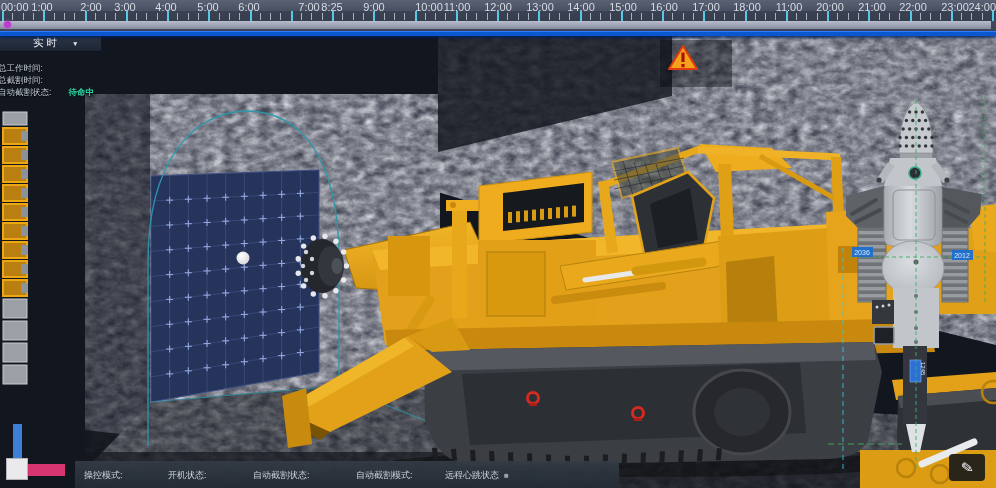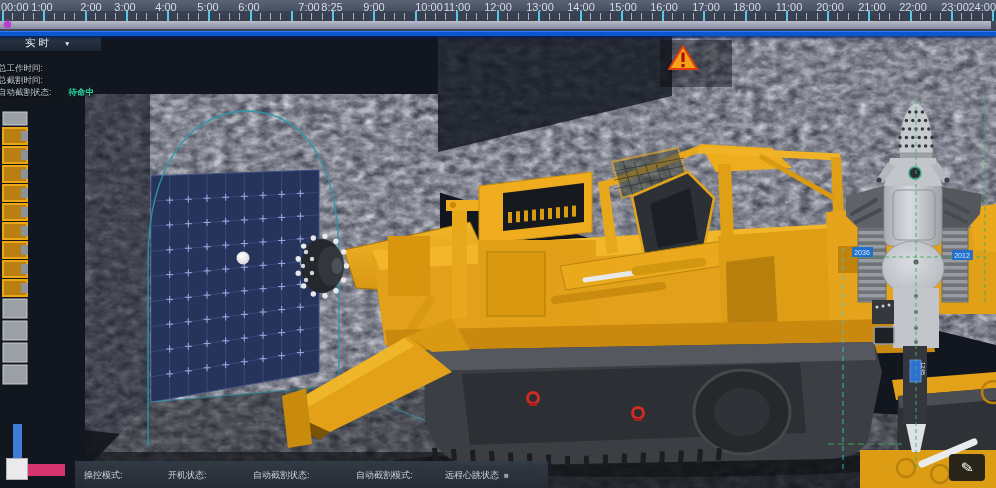--- a/index.html
+++ b/index.html
@@ -20,36 +20,36 @@
   .tl-band{position:absolute;left:0;top:21px;width:991px;height:8px;
            background:linear-gradient(#b9becd,#858ba1);}
   .playhead{position:absolute;left:4px;top:21px;width:7px;height:7px;border-radius:50%;
             background:#b93bd0;box-shadow:0 0 3px #d05ae0;}
   .tl-blueline{position:absolute;left:0;top:31px;width:996px;height:4px;background:#0b57d0;
                border-top:1px solid #2e7bff;box-shadow:0 2px 3px rgba(0,30,90,.8);}
 
   
   .mode-dropdown{position:absolute;left:0;top:35px;width:101px;height:17px;z-index:29;
                  background:linear-gradient(#2c3748,#1c2533);border-bottom:1px solid #0d1420;
-                 display:flex;align-items:center;box-sizing:border-box;padding-left:25px;cursor:pointer;}
+                 display:flex;align-items:center;box-sizing:border-box;padding-left:33px;cursor:pointer;}
   .mode-label{font-size:10.5px;color:#eef1f6;letter-spacing:3px;}
   .mode-caret{font-size:6.5px;color:#e2e7ee;margin-left:12px;}
 
   
   .status-panel{position:absolute;left:-2px;top:62px;z-index:25;}
   .status-row{font-size:8.5px;line-height:12px;color:#c3cad4;white-space:nowrap;text-shadow:0 1px 1px #000;}
   .status-val{margin-left:17px;font-weight:bold;}
 
   
   .warning-badge{position:absolute;left:660px;top:40px;width:72px;height:47px;z-index:24;
                  background:rgba(8,12,18,.45);display:flex;align-items:flex-start;padding:4px 0 0 8px;
                  box-sizing:border-box;cursor:pointer;}
 
   
-  .bottom-bar{position:absolute;left:75px;top:461px;width:473px;height:27px;z-index:25;
+  .bottom-bar{position:absolute;left:75px;top:461px;width:544px;height:27px;z-index:25;
               background:linear-gradient(rgba(52,60,71,.92),rgba(38,45,54,.92));}
   .bar-item{position:absolute;top:8px;font-size:9px;color:#ccd3db;white-space:nowrap;}
   .bar-indicator{font-size:8px;color:#9aa2ab;margin-left:5px;}
 
   
   .gizmo-y{position:absolute;left:13px;top:424px;width:9px;height:37px;background:#3d7fd8;z-index:23;}
   .gizmo-origin{position:absolute;left:6px;top:458px;width:22px;height:22px;background:#eaeaec;
                 border:1px solid #b4b4ba;box-sizing:border-box;z-index:24;}
   .gizmo-x{position:absolute;left:28px;top:464px;width:37px;height:12px;background:#d63570;z-index:23;}
 

